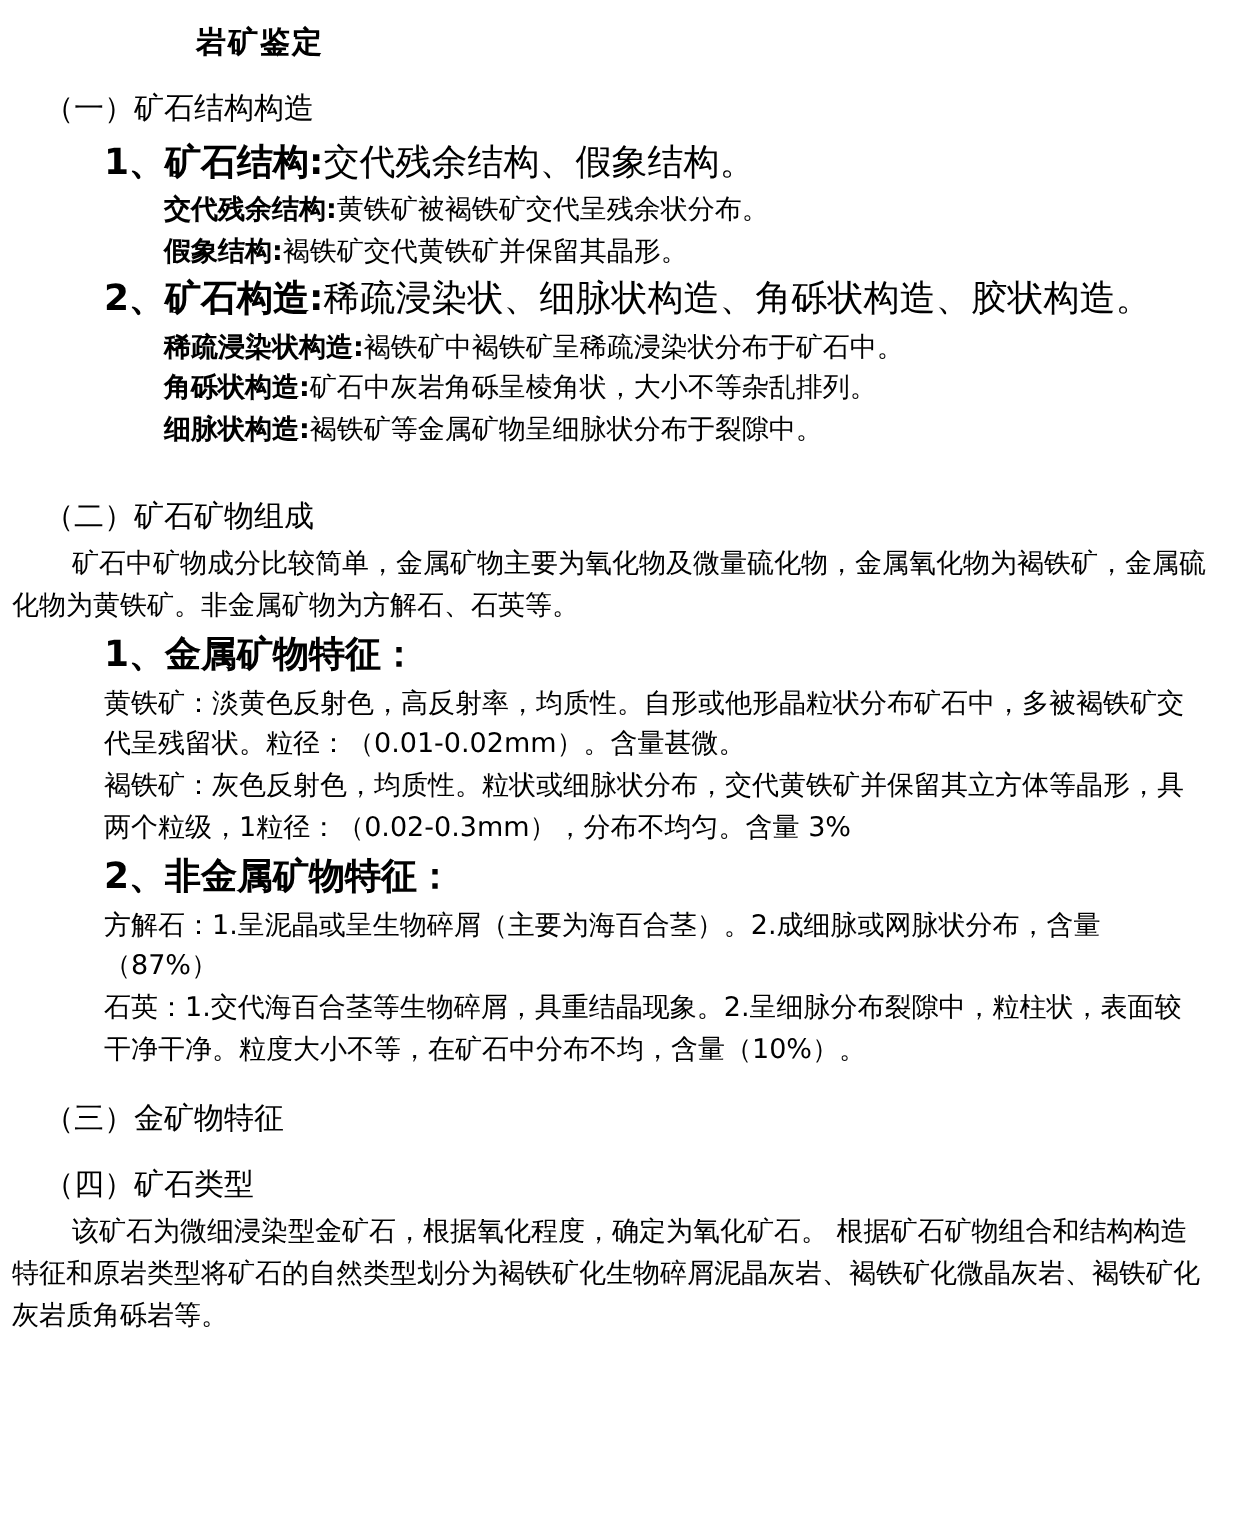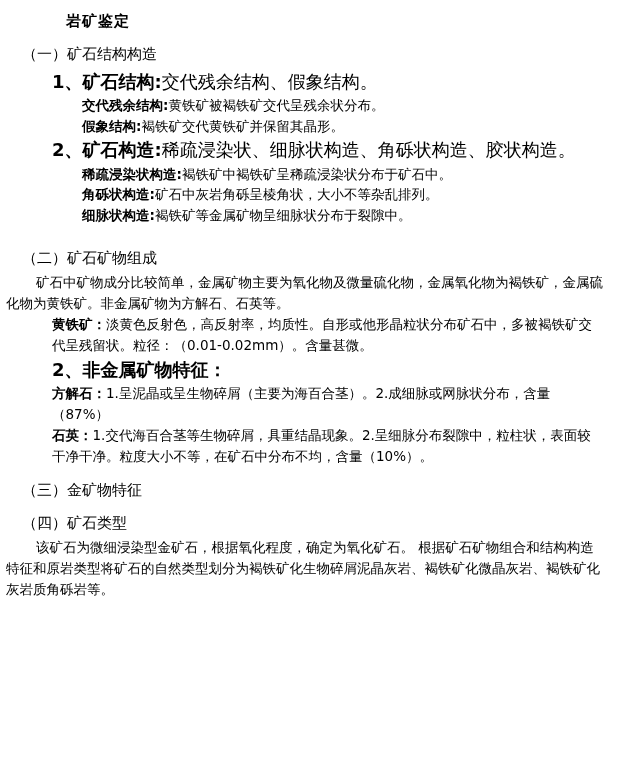--- a/index.html
+++ b/index.html
@@ -17,21 +17,21 @@
   .page {
     position: relative;
     width: 618px;
     height: 757px;
     padding: 0;
     box-sizing: border-box;
   }
   .doc-title {
     font-size: 15px;
     font-weight: bold;
-    margin: 12px 0 0 66px;
+    margin: 12px 0 0 98px;
     letter-spacing: 1px;
   }
   .section {
     margin-top: 14px;
   }
   .sec-head {
     font-size: 15px;
     font-weight: normal;
     margin-left: 22px;
     margin-bottom: 4px;
@@ -60,21 +60,21 @@
     line-height: 1.55;
     margin-right: 14px;
   }
   .mineral {
     font-size: 13.5px;
     margin-left: 52px;
     line-height: 1.55;
     margin-right: 14px;
   }
   .mineral .term {
-    font-weight: bold;
+    font-weight: normal;
   }
   .gap-md { height: 10px; }
 </style>
 </head>
 <body>
 
 <div class="page">
 
   <div class="doc-title">岩矿鉴定</div>
 
@@ -111,25 +111,29 @@
 
     <div class="gap-md"></div>
 
   </div>
 
   <div class="section">
     <div class="sec-head">（二）矿石矿物组成</div>
 
     <div class="para">矿石中矿物成分比较简单，金属矿物主要为氧化物及微量硫化物，金属氧化物为褐铁矿，金属硫化物为黄铁矿。非金属矿物为方解石、石英等。</div>
 
+    <div class="lvl1">1、金属矿物特征：</div>
 
     <div class="mineral">
       <span class="term">黄铁矿：</span><span>淡黄色反射色，高反射率，均质性。自形或他形晶粒状分布矿石中，多被褐铁矿交代呈残留状。粒径：（0.01-0.02mm）。含量甚微。</span>
     </div>
 
+    <div class="mineral">
+      <span class="term">褐铁矿：</span><span>灰色反射色，均质性。粒状或细脉状分布，交代黄铁矿并保留其立方体等晶形，具两个粒级，1粒径：（0.02-0.3mm），分布不均匀。含量 3%</span>
+    </div>
 
     <div class="lvl1">2、非金属矿物特征：</div>
 
     <div class="mineral">
       <span class="term">方解石：</span><span>1.呈泥晶或呈生物碎屑（主要为海百合茎）。2.成细脉或网脉状分布，含量（87%）</span>
     </div>
 
     <div class="mineral">
       <span class="term">石英：</span><span>1.交代海百合茎等生物碎屑，具重结晶现象。2.呈细脉分布裂隙中，粒柱状，表面较干净干净。粒度大小不等，在矿石中分布不均，含量（10%）。</span>
     </div>

